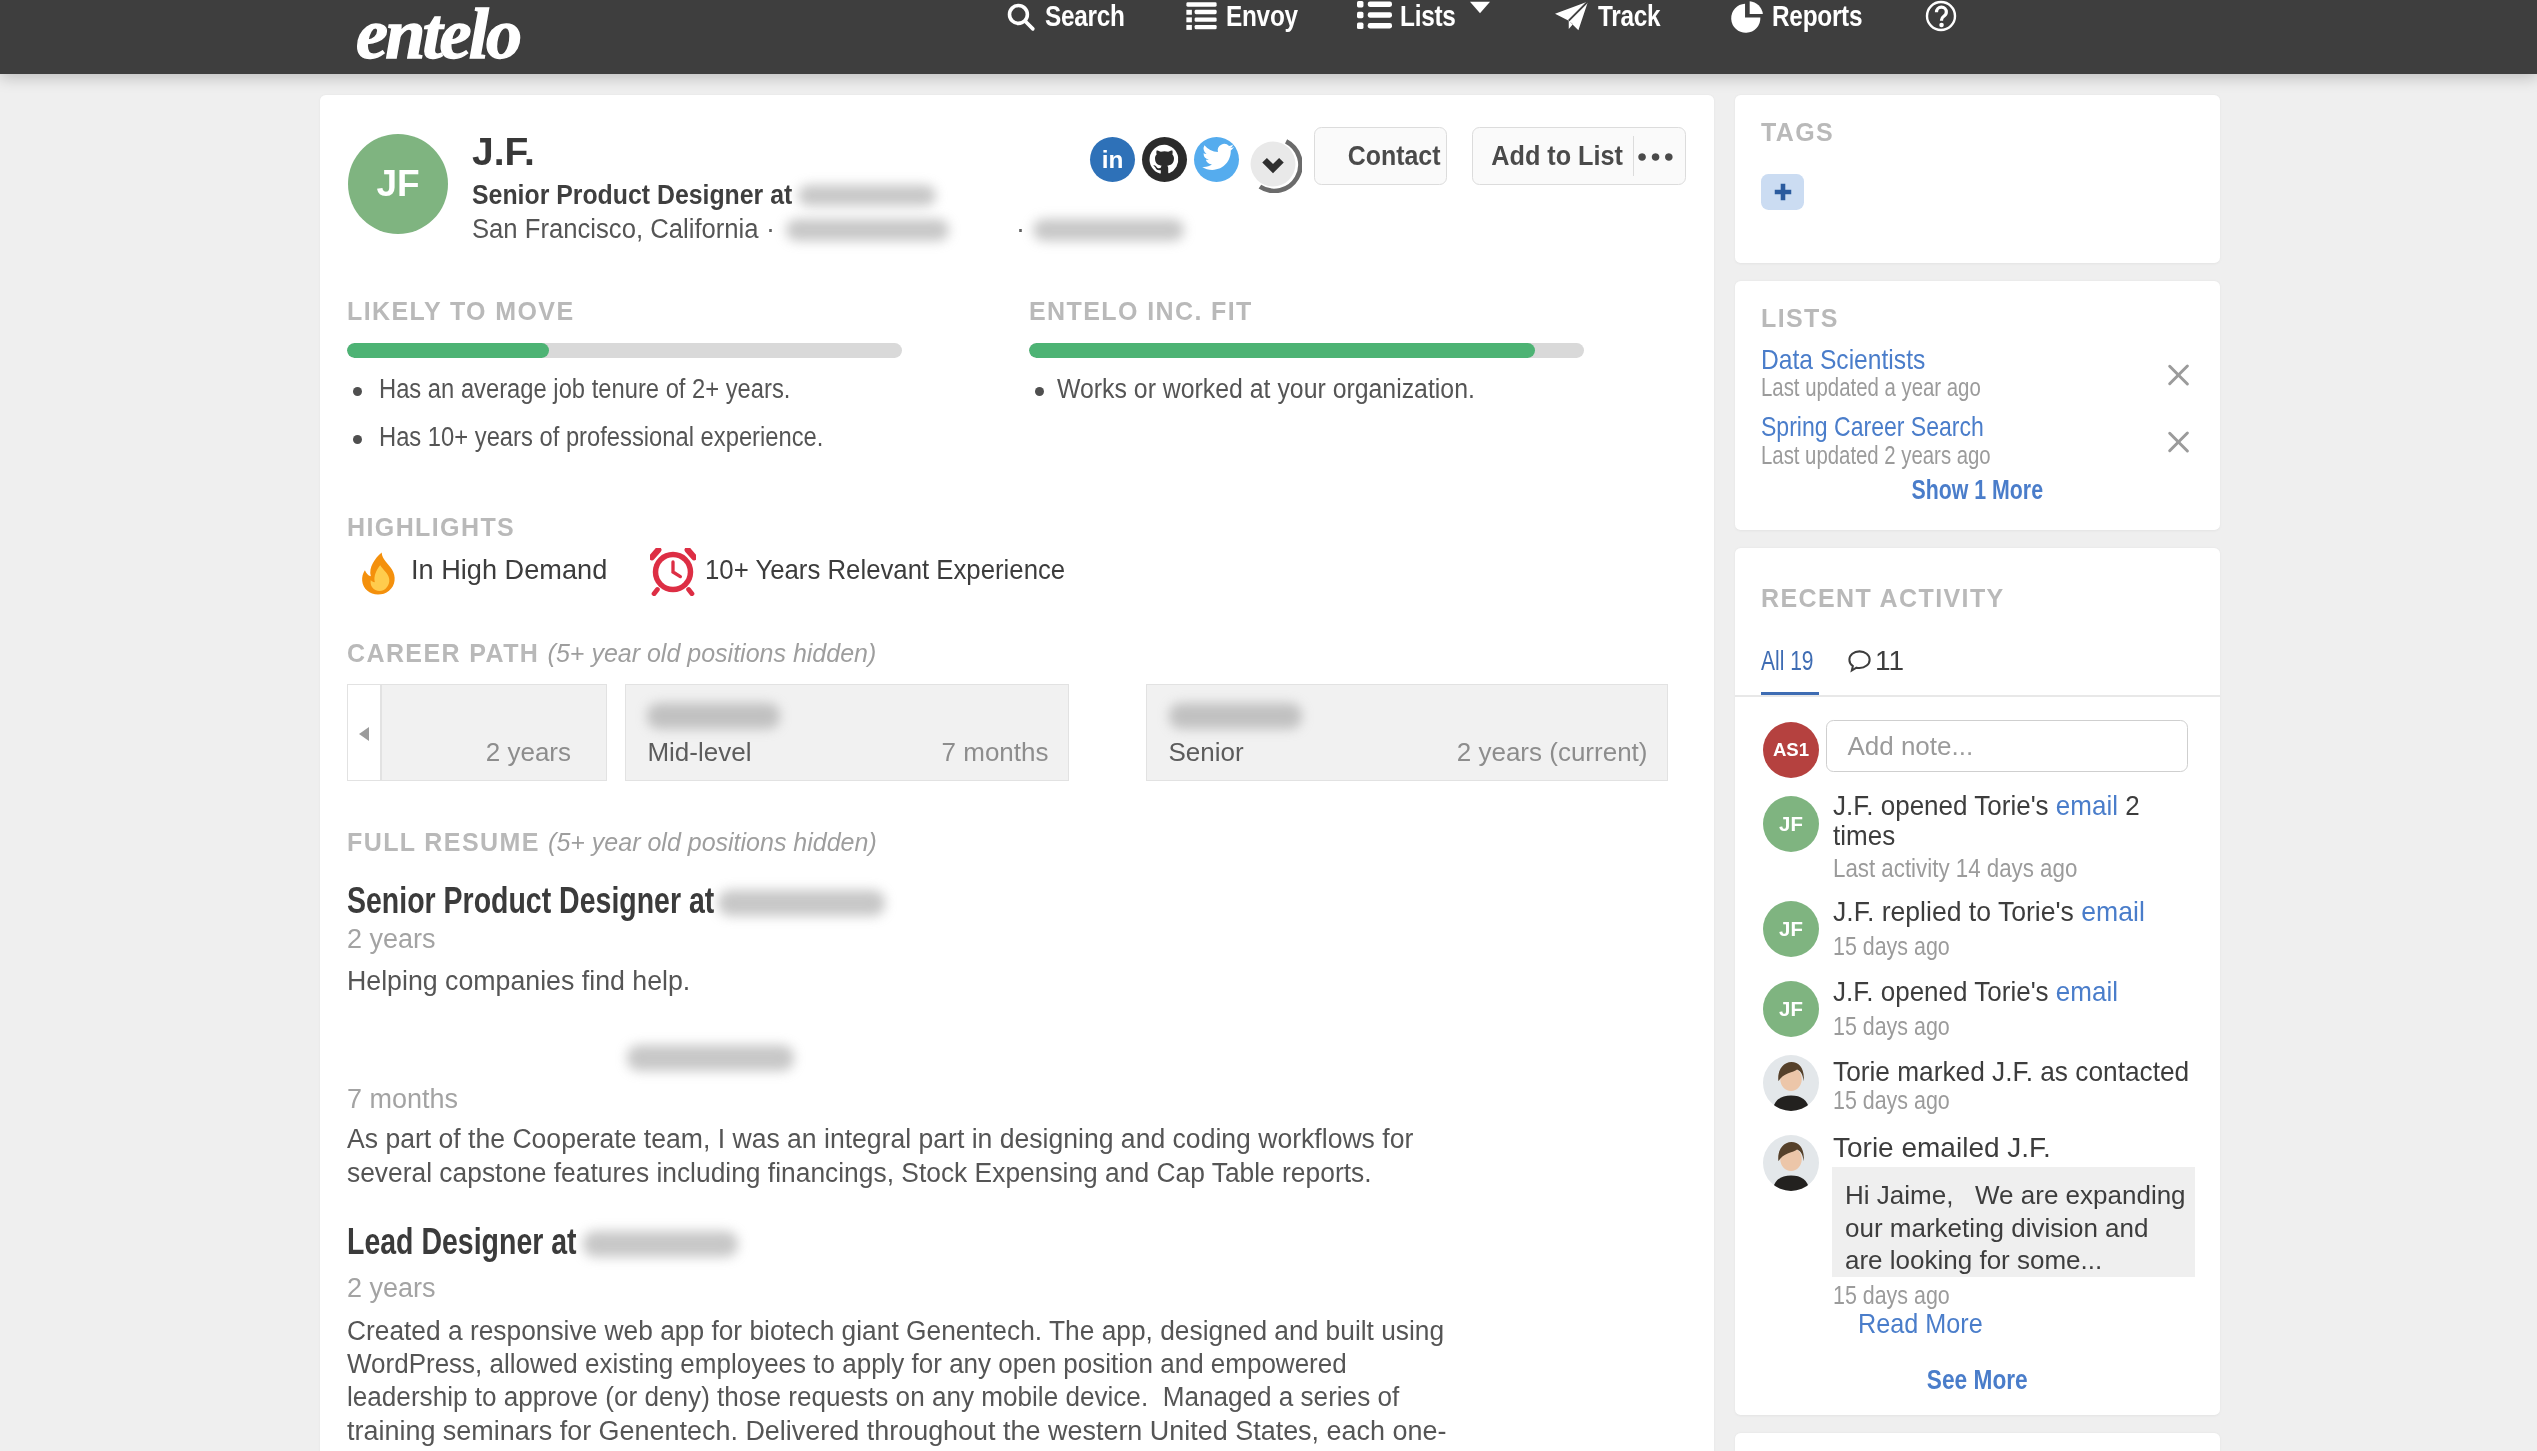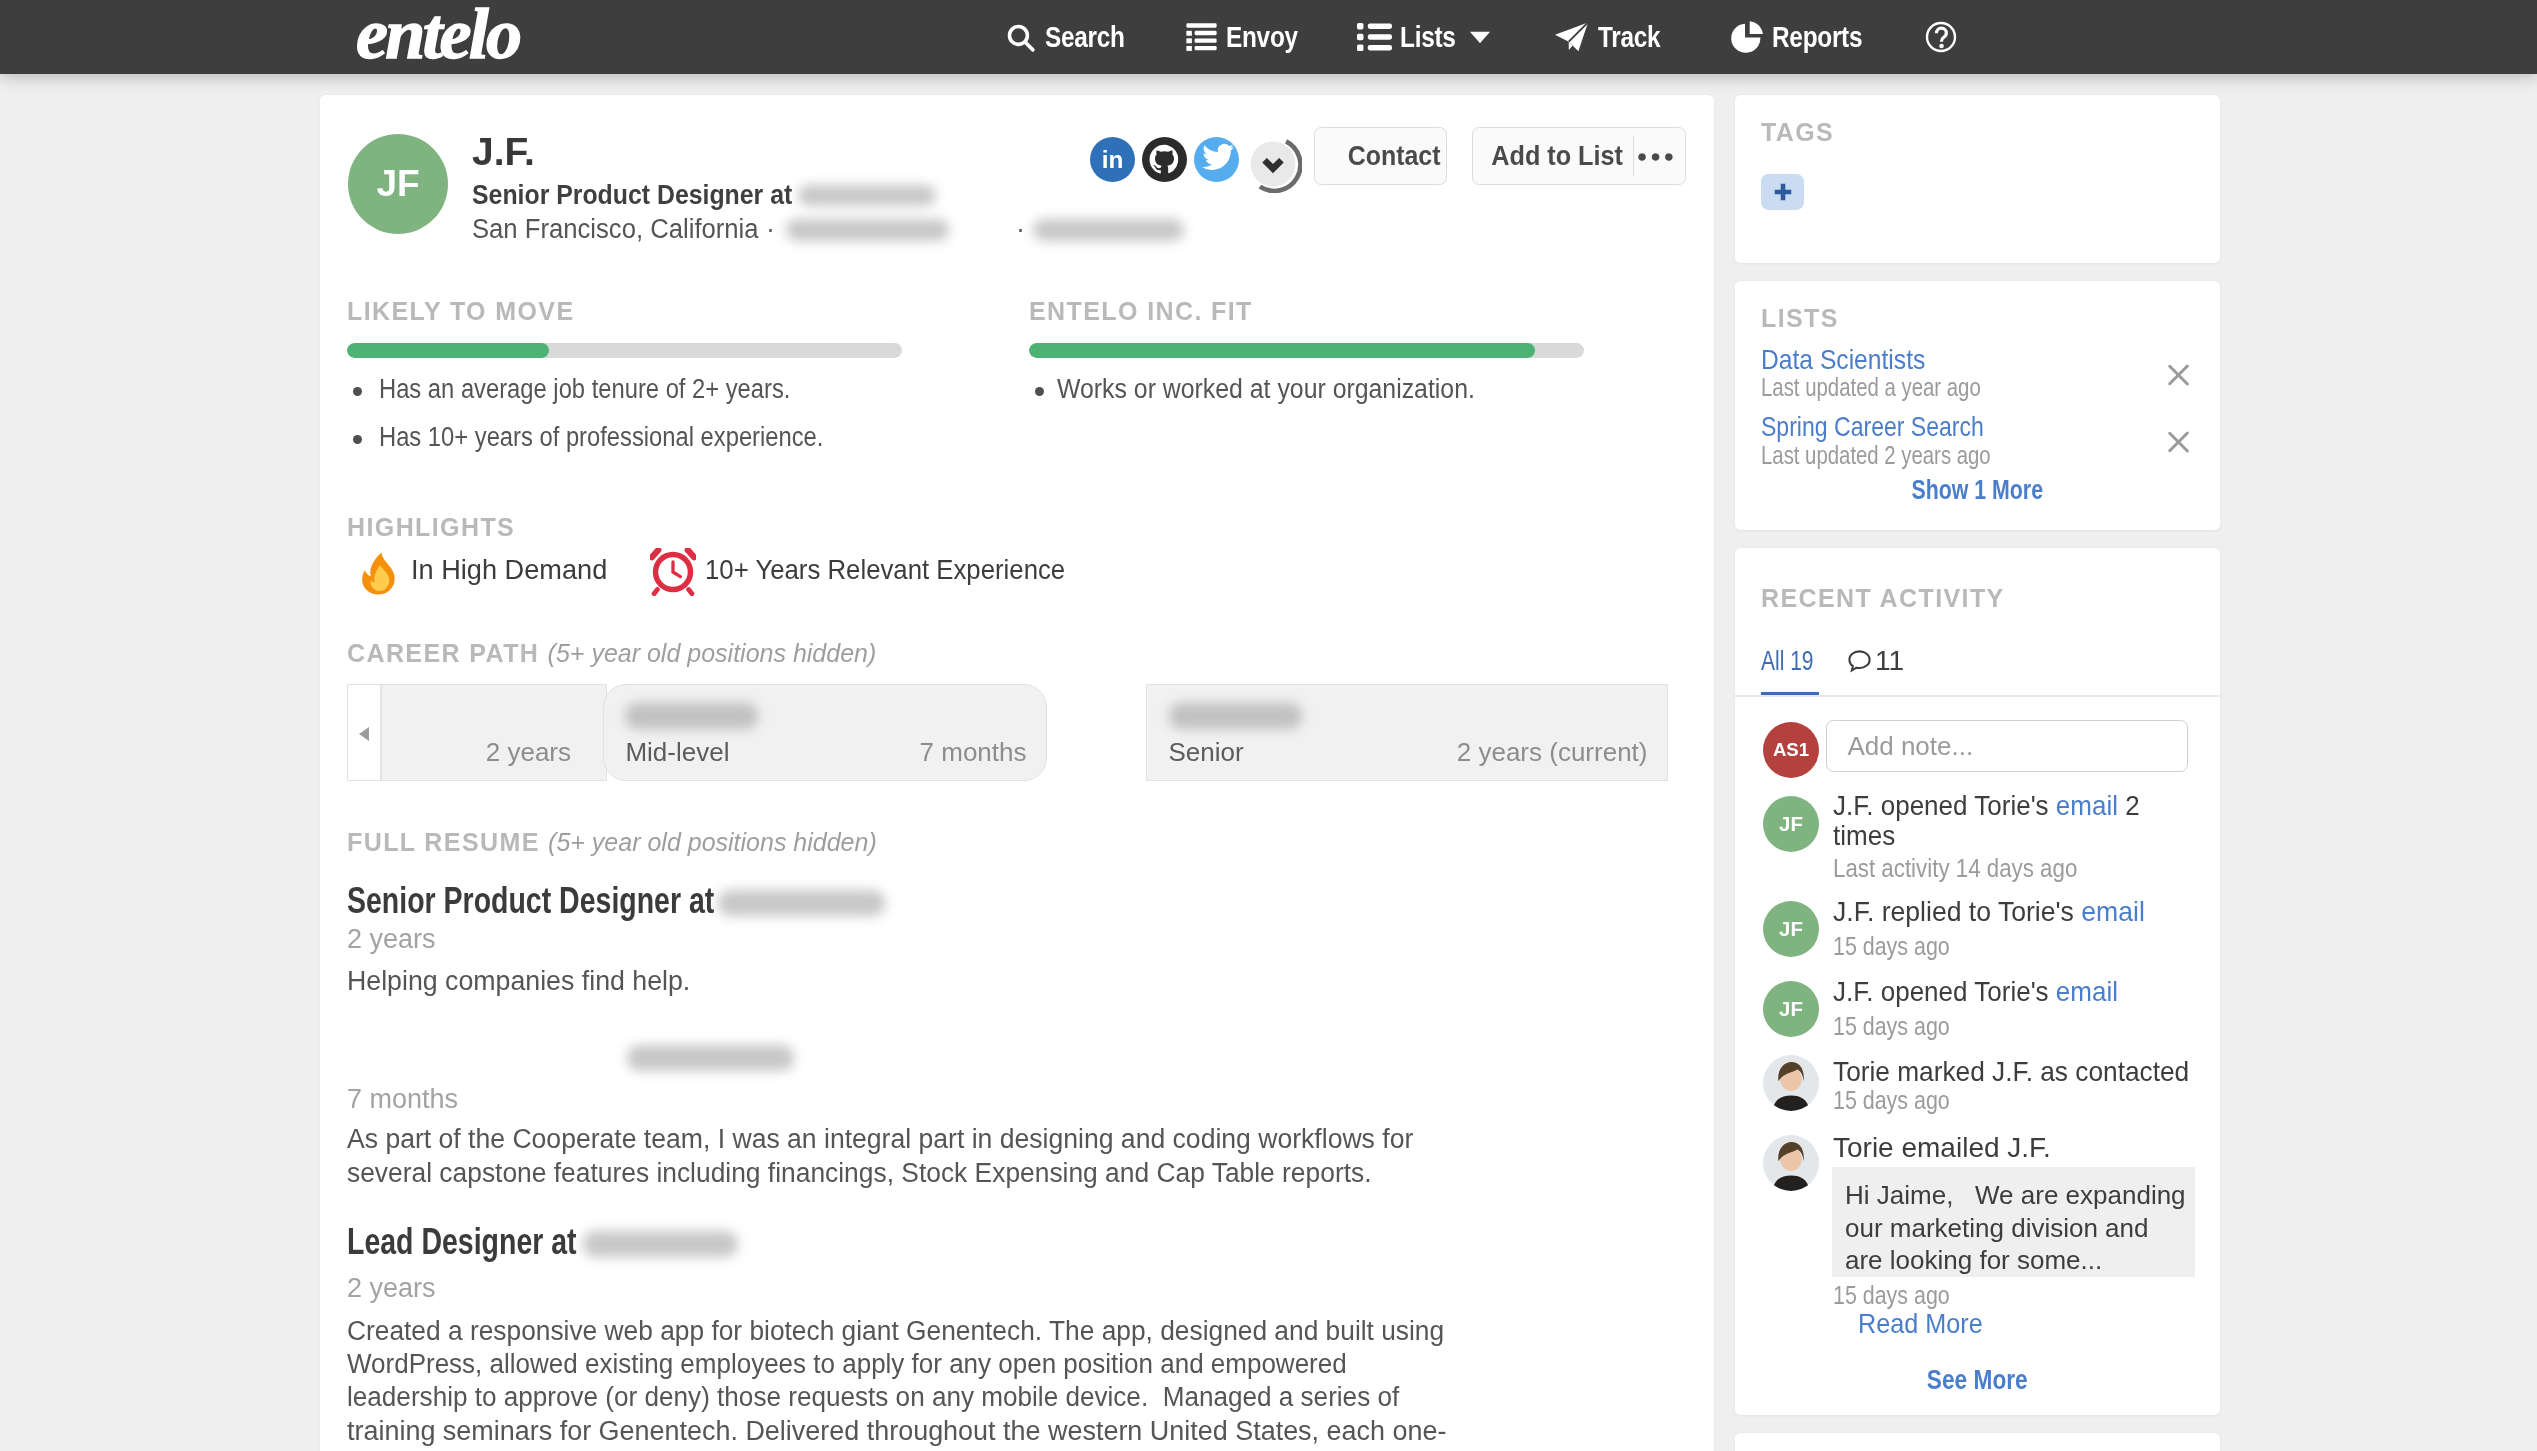--- a/index.html
+++ b/index.html
@@ -1,20 +1,20 @@
 <!DOCTYPE html>
 <html style="font-size:15px"><head><meta charset="utf-8">
 <style>
 *{margin:0;padding:0;box-sizing:border-box;}
 html,body{width:2538px;height:1452px;overflow:hidden;background:#efefef;font-family:"Liberation Sans",sans-serif;}
 .abs{position:absolute;}
 
 #nav{position:absolute;left:0;top:0;width:2538px;height:74px;background:#3e3e3e;box-shadow:0 3.7px 15px rgba(0,0,0,.22);z-index:5;}
 #logo{position:absolute;left:356px;top:-7.4px;color:#fff;font-family:"Liberation Serif",serif;font-style:italic;font-weight:bold;font-size:72px;letter-spacing:-2.8px;-webkit-text-stroke:1.4px #fff;}
-.navitem{position:absolute;top:0;height:74px;display:flex;align-items:center;color:#fff;font-size:29px;font-weight:bold;letter-spacing:-0.3px;}
+.navitem{position:absolute;top:0;height:74px;display:flex;color:#fff;font-size:29px;font-weight:bold;letter-spacing:-0.3px;}
 .navitem svg{margin-right:8.4px;}
 .navitem span{display:inline-block;transform:scaleX(.84);transform-origin:left center;}
 
 .card{position:absolute;background:#fff;border-radius:5.6px;box-shadow:0 0.9px 2.8px rgba(0,0,0,.05);}
 #main{left:320px;top:95px;width:1394px;height:1486px;}
 .label{font-size:25px;font-weight:bold;color:#b9b9b9;letter-spacing:1.4px;}
 .label i{font-weight:normal;color:#9e9e9e;letter-spacing:0;text-transform:none;}
 .blur{display:inline-block;background:#9a9a9a;border-radius:12px;filter:blur(5.6px);opacity:.55;}
 .ablur{position:absolute;background:#9a9a9a;border-radius:12px;filter:blur(5.6px);opacity:.55;}
 .sx{display:inline-block;transform-origin:left center;}
@@ -203,21 +203,21 @@
 
   <div class="label abs" style="left:27px;top:544px;">CAREER PATH <i>(5+ year old positions hidden)</i></div>
   <div id="strip">
     <div class="cell" id="cellA"></div>
     <div class="cell" style="left:34px;width:226px;">
         <div class="crow" style="padding-right:35px;">
           <span></span>
           <span class="dur">2 years</span>
         </div>
       </div>
-    <div class="cell" style="left:256px;width:444px;border-radius:23px;">
+    <div class="cell" style="left:278px;width:444px;">
         <span class="blur" style="position:absolute;left:21.4px;top:17.6px;width:133px;height:26px;"></span>
         <div class="crow">
           <span>Mid-level</span>
           <span class="dur">7 months</span>
         </div>
       </div>
     <div class="cell" style="left:799px;width:522px;">
         <span class="blur" style="position:absolute;left:22px;top:17.6px;width:133px;height:26px;"></span>
         <div class="crow">
           <span>Senior</span>

